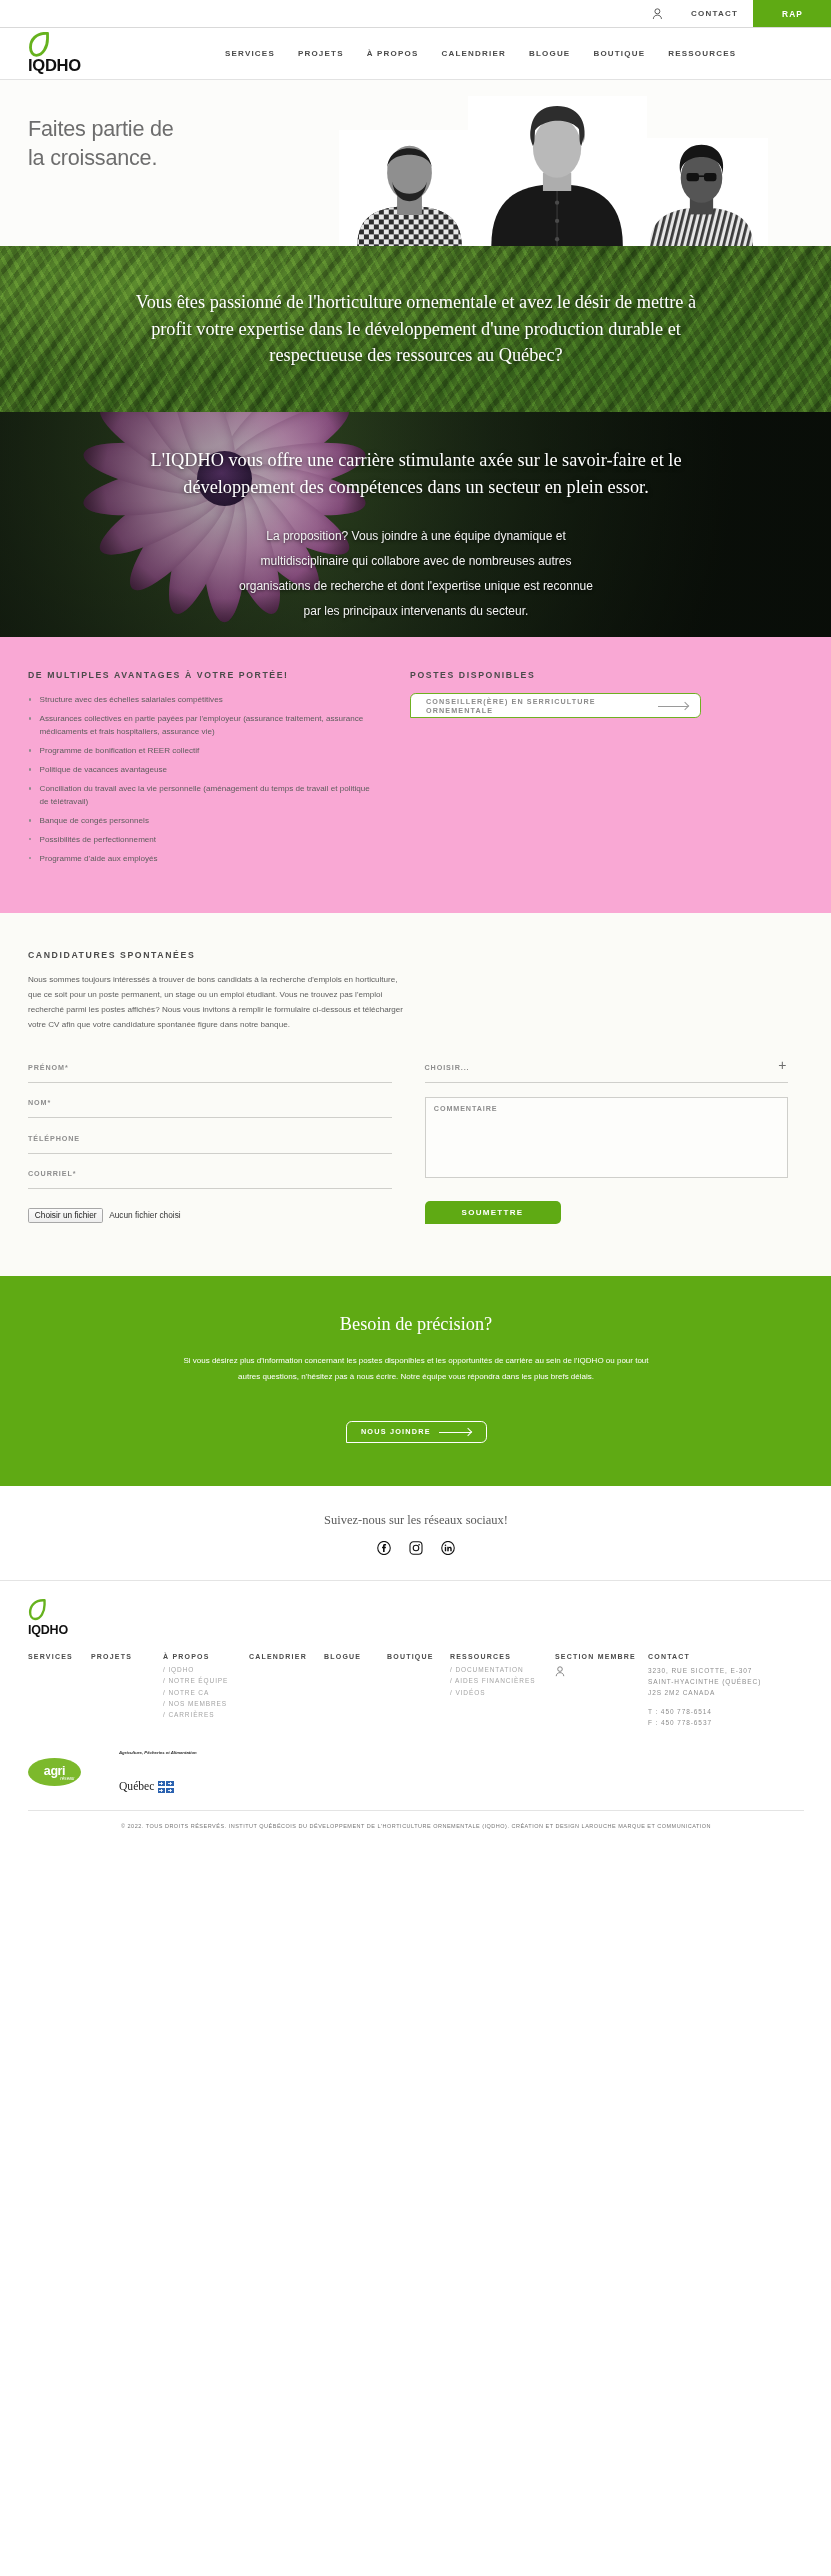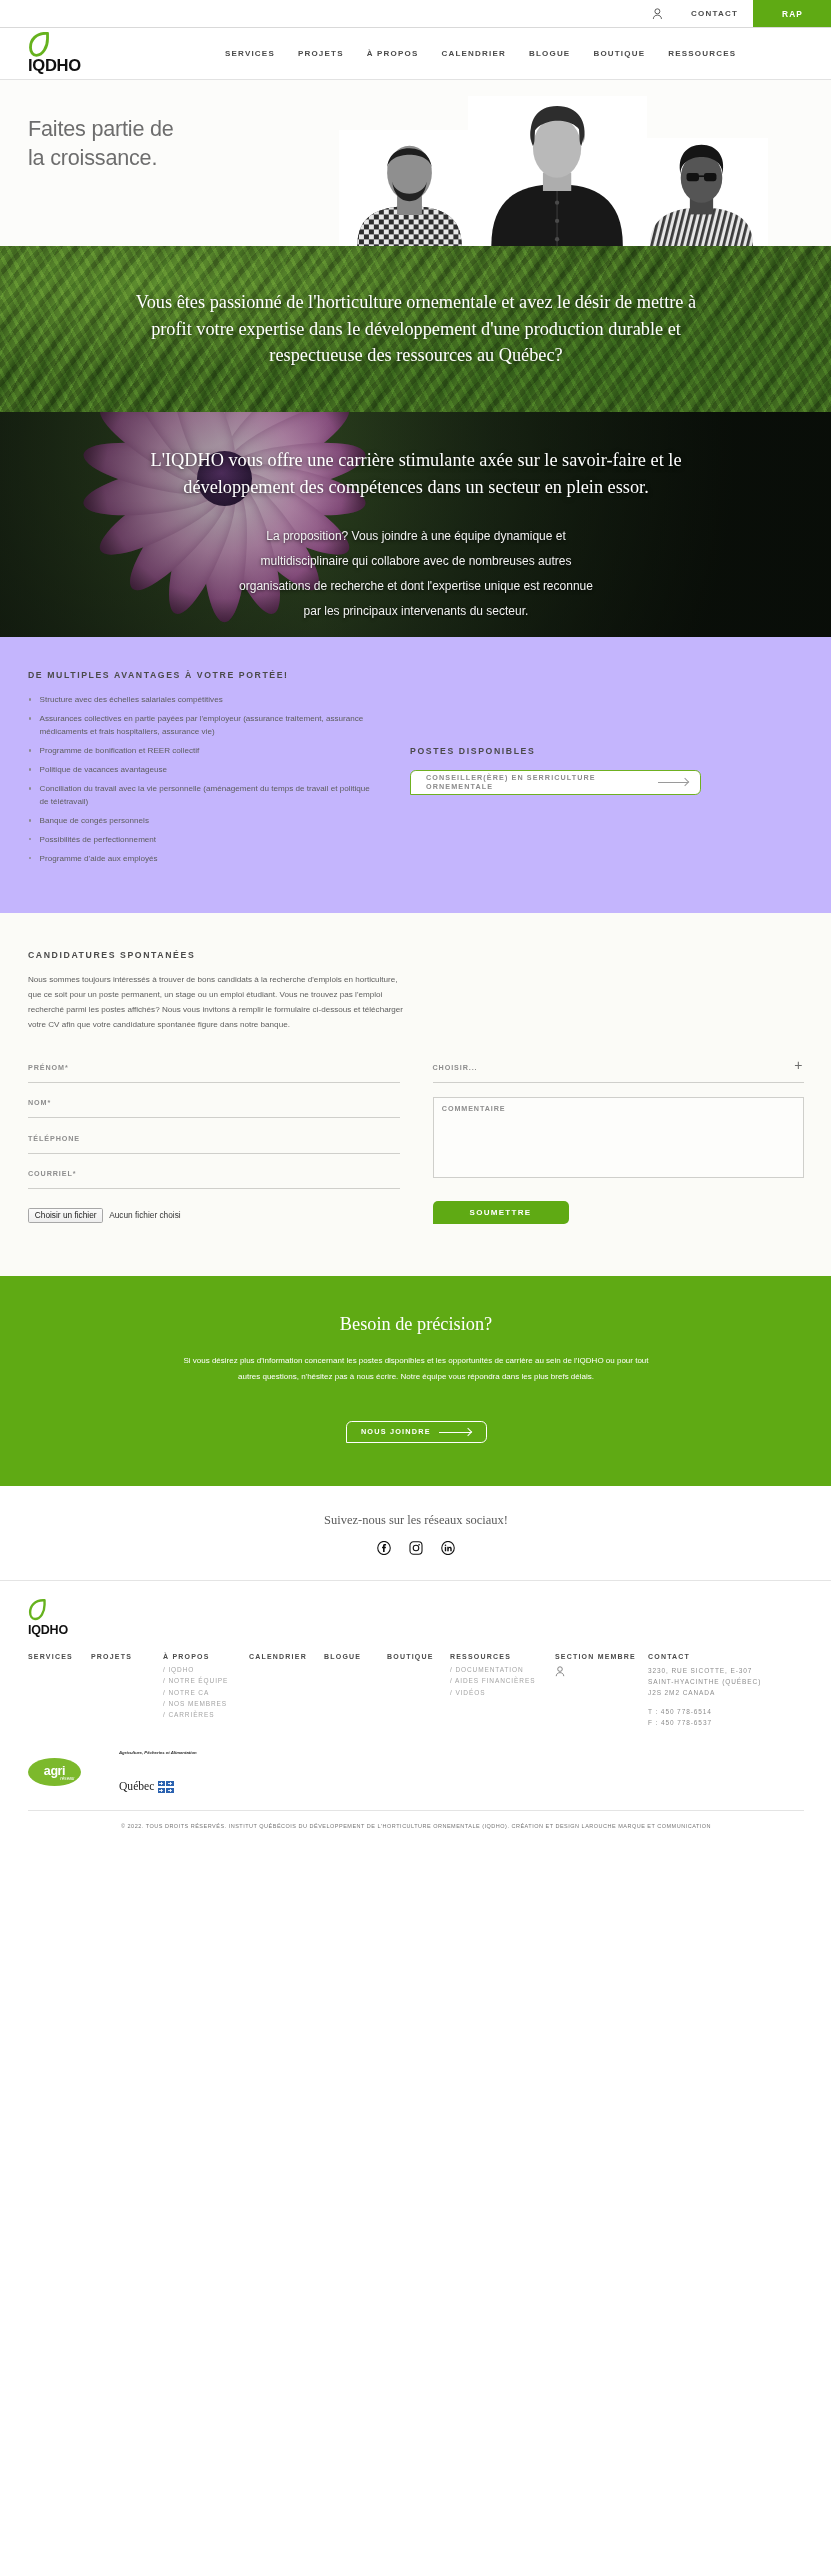--- a/index.html
+++ b/index.html
@@ -207,25 +207,24 @@
     margin: 23px auto 0;
     text-align: center;
     color: #f2f2f2;
     font-size: 12px;
     line-height: 2.1;
     text-shadow: 0 0.8px 3.3px rgba(0,0,0,.8);
   }
 
   
   .sec-advantages {
-    background: #c4b5fd;
+    background: #f9a8d4;
     padding: 33px 12px 42px 28px;
     display: flex;
     gap: 33px;
-    align-items: center;
   }
   .col-left  { width: 349px; }
   .col-right { flex: 1; }
   .h-label {
     font-size: 8.7px;
     letter-spacing: 1.6px;
     font-weight: 700;
     color: #4a4a4a;
     margin-bottom: 13.3px;
     text-transform: uppercase;
@@ -279,21 +278,21 @@
     content:""; position: absolute; right:0; top:0.8px;
     width: 5px; height: 5px;
     border-top: 0.8px solid #9a9a9a;
     border-right: 0.8px solid #9a9a9a;
     transform: rotate(45deg);
   }
 
   
   .sec-form {
     background: #fbfbf7;
-    padding: 37px 28px 52px 28px;
+    padding: 37px 44px 52px 28px;
   }
   .sec-form .intro {
     max-width: 382px;
     font-size: 8.1px;
     line-height: 1.85;
     color: #5e5e5e;
     margin-bottom: 28px;
   }
   .form-grid {
     display: flex;

